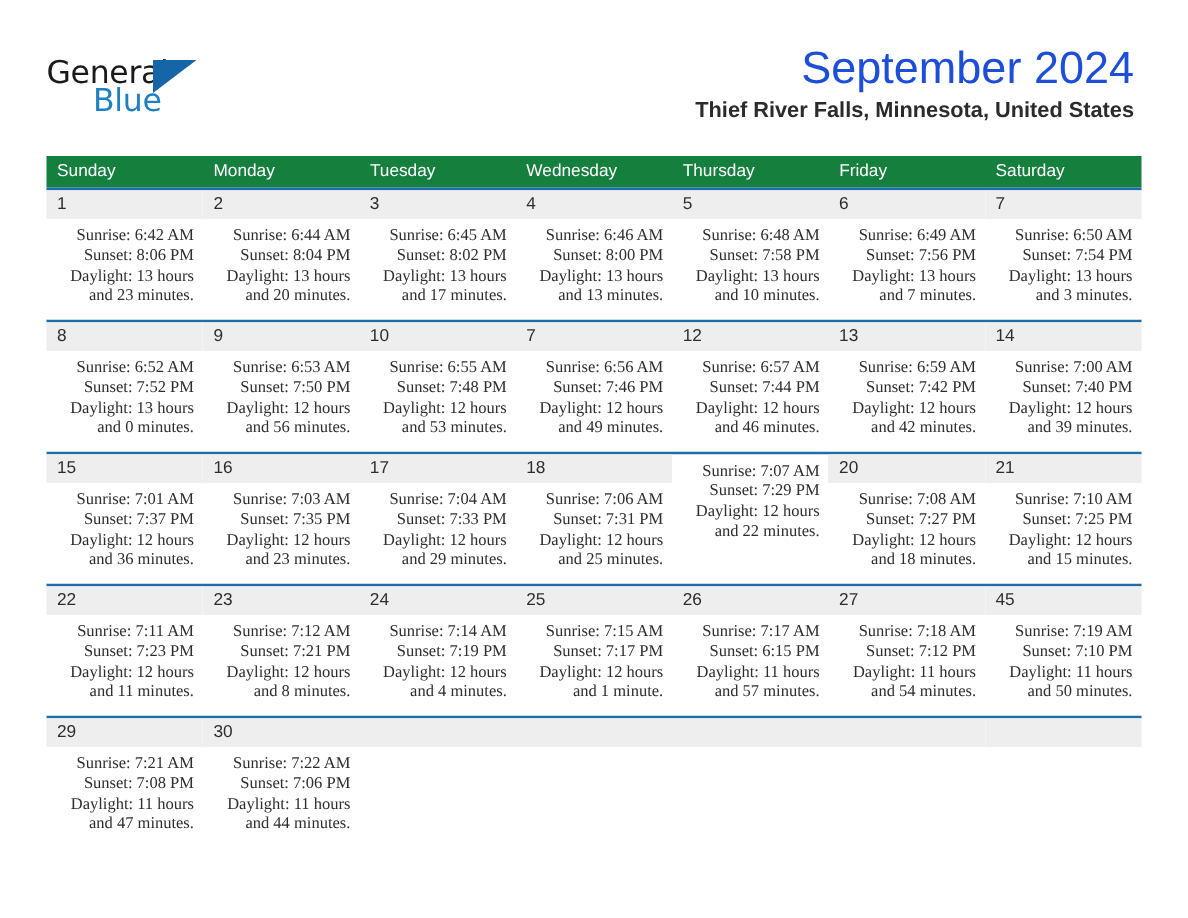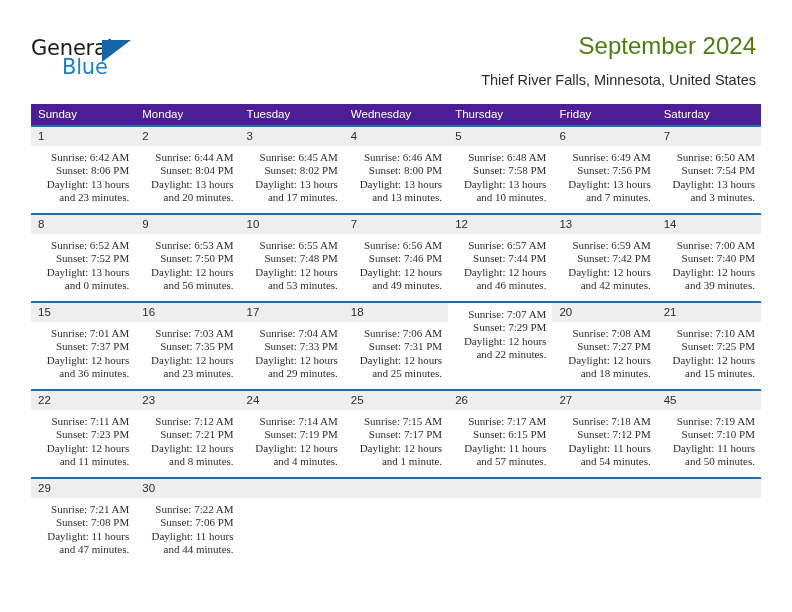--- a/index.html
+++ b/index.html
@@ -67,48 +67,49 @@
     border-bottom: 22px solid transparent;
   }
 
   .title-block {
     position: absolute;
     right: 36px;
     top: 28px;
     text-align: right;
   }
   .month-title {
-    font-size: 24px;
+    font-size: 30px;
     font-weight: 400;
-    color: #4d7c0f;
+    color: #1d4ed8;
     line-height: 36px;
     white-space: nowrap;
     font-family: "Liberation Sans", sans-serif;
   }
   .location {
-    margin-top: 7px;
+    margin-top: 1px;
     font-size: 14.5px;
-    font-weight: 400;
+    font-weight: 700;
     color: #2b2b2b;
     line-height: 18px;
     white-space: nowrap;
     font-family: "Liberation Sans", sans-serif;
   }
 
   
   .calendar {
     position: absolute;
     left: 31px;
     top: 104px;
     width: 730px;
   }
   .weekdays {
     display: flex;
-    background: #4c1d95;
+    background: #15803d;
     height: 21px;
+    justify-content: flex-end;
   }
   .weekday {
     flex: 1 1 0;
     color: #ffffff;
     font-size: 11.5px;
     line-height: 21px;
     padding-left: 7px;
     box-sizing: border-box;
     white-space: nowrap;
     font-family: "Liberation Sans", sans-serif;

